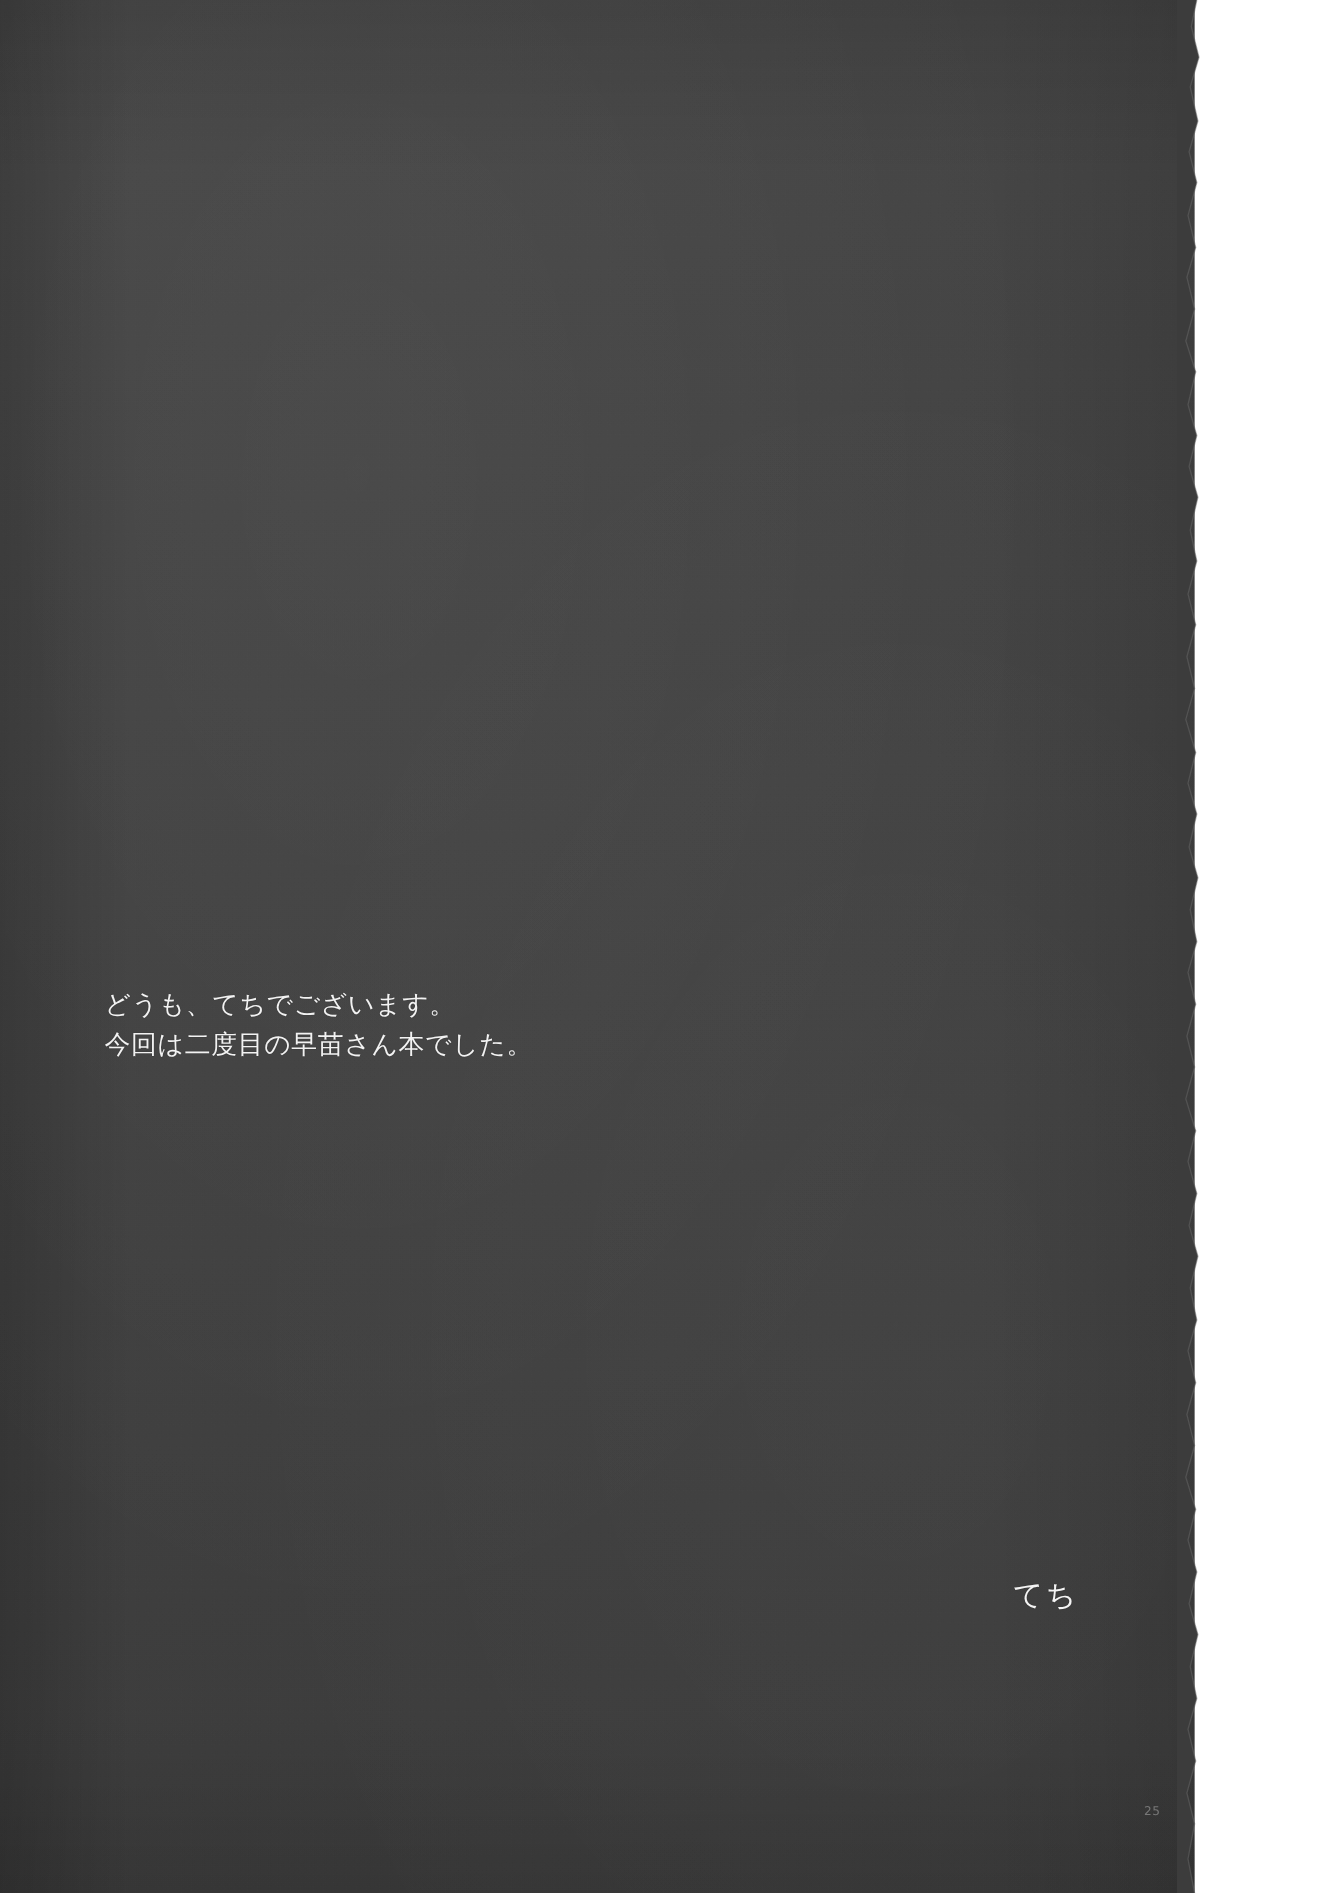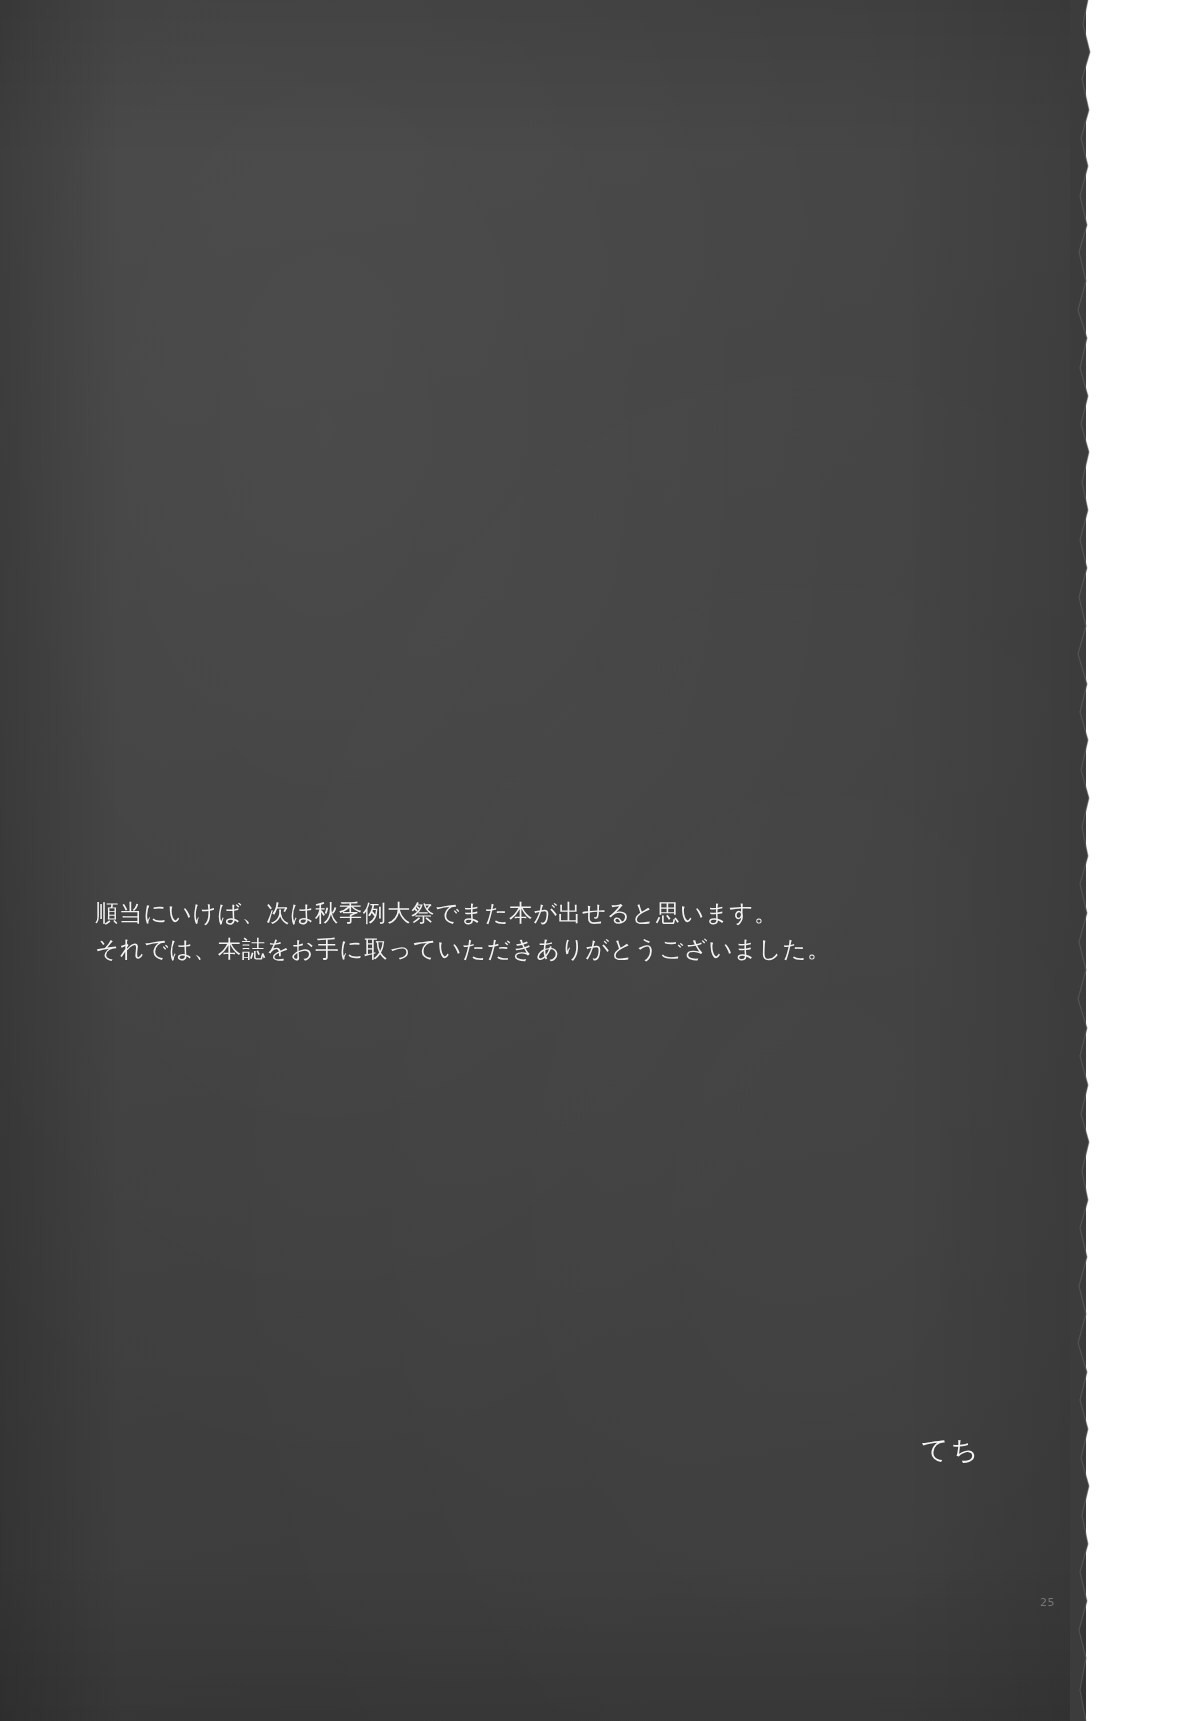--- a/index.html
+++ b/index.html
@@ -92,21 +92,21 @@
     top: 1432px;
     color: #f4f4f4;
     font-size: 27px;
     letter-spacing: 2px;
     text-shadow: 0 0 1px rgba(0,0,0,0.45);
   }
 
   #page-number {
     position: absolute;
     left: 1040px;
-    top: 1596px;
+    top: 1640px;
     color: #777;
     font-size: 11px;
     letter-spacing: 0.5px;
   }
 </style>
 </head>
 <body>
 
 <div id="page">
 
@@ -125,22 +125,22 @@
       <path d="M18,0 L13,24 L20,52 L12,79 L19,110 L11,138 L18,166 L10,196 L17,225 L9,252
                L16,281 L8,310 L17,338 L10,368 L18,396 L11,424 L19,452 L12,482 L18,510 L10,540
                L17,568 L9,597 L16,626 L8,654 L17,684 L10,712 L18,740 L11,770 L19,798 L12,827
                L18,856 L10,884 L17,913 L9,942 L16,970 L8,999 L17,1028 L10,1056 L18,1085 L11,1114
                L19,1142 L12,1171 L18,1200 L10,1228 L17,1257 L9,1286 L16,1314 L8,1343 L17,1372
                L10,1400 L18,1429 L11,1458 L19,1486 L12,1515 L18,1544 L10,1572 L17,1601 L9,1630
                L16,1658 L10,1690 L16,1721" fill="none" stroke="#6a6a6a" stroke-width="1.2" opacity="0.5"></path>
     </svg>
 
     <div id="afterword">
-      <p class="para">順当にいけば、次は秋季例大祭でまた本が出せると思います。
-それでは、本誌をお手に取っていただきありがとうございました。</p>
+      <p class="para">どうも、てちでございます。
+今回は二度目の早苗さん本でした。</p>
     </div>
 
     <div id="signature">てち</div>
 
     <div id="page-number">25</div>
   </div>
 
 </div>
 
 </body></html>

